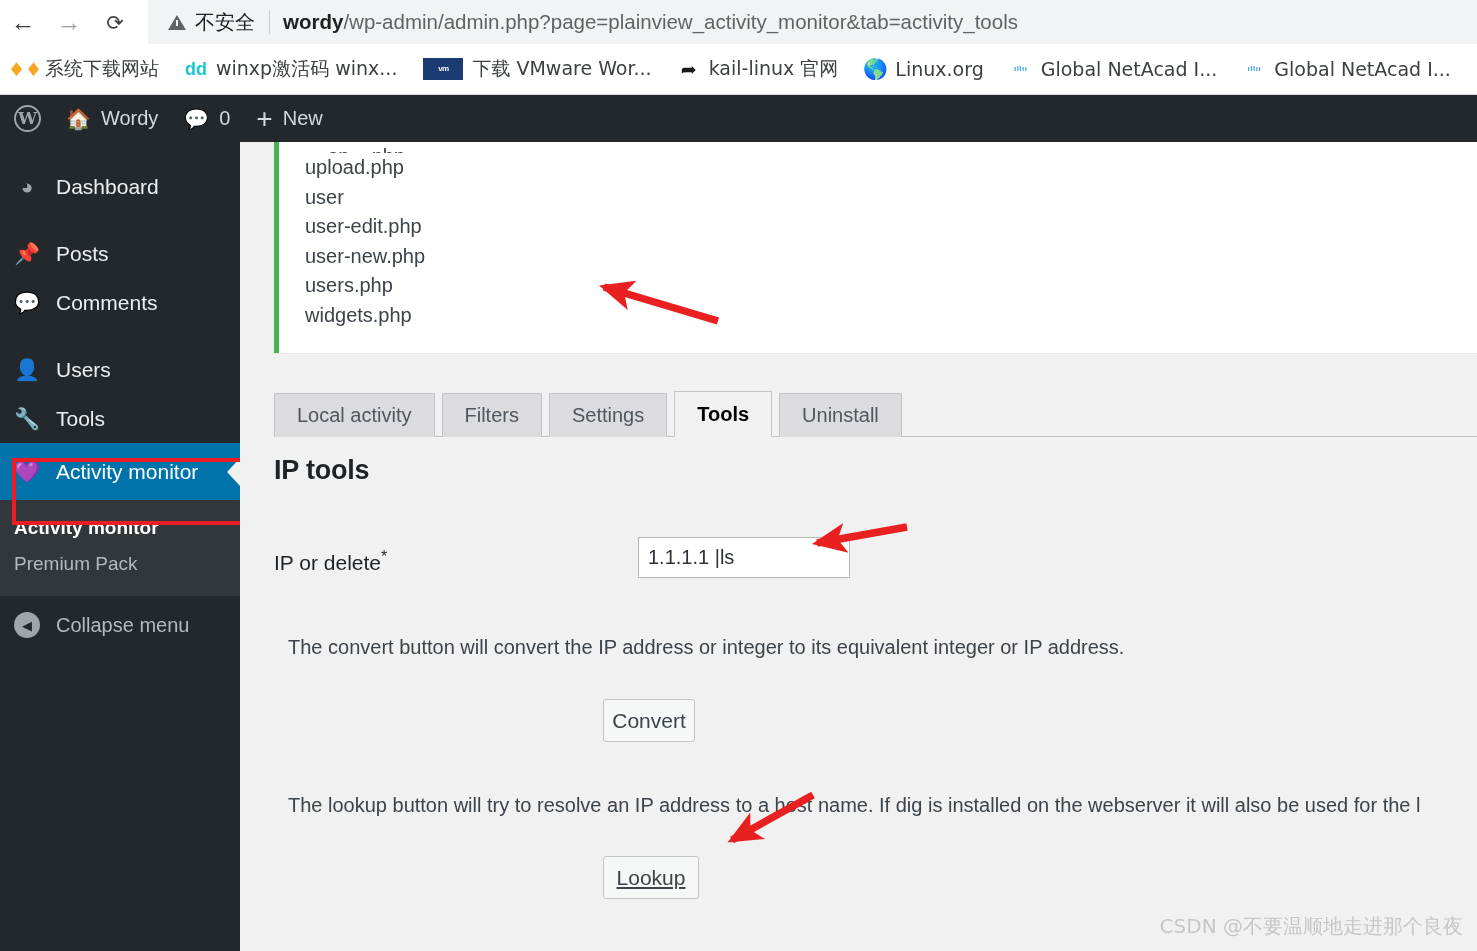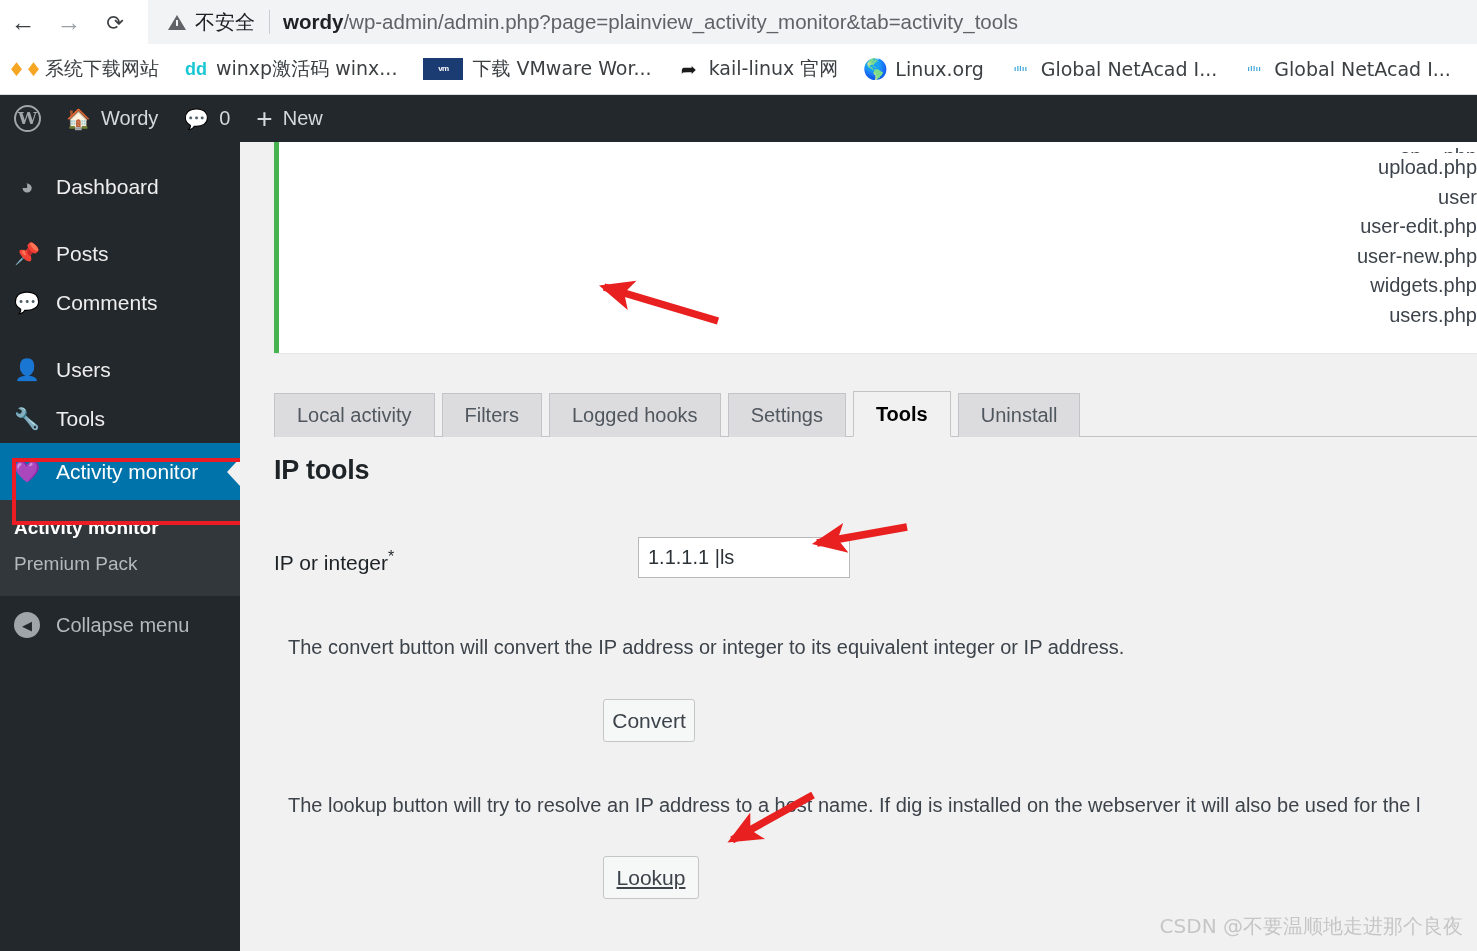--- a/index.html
+++ b/index.html
@@ -203,21 +203,21 @@
     border-left: 5px solid #46b450;
     box-shadow: 0 1px 1px rgba(0,0,0,.04);
   }
   #file-list {
     padding: 0 0 0 26px;
     font-size: 20px; color: #3c434a; line-height: 29.5px;
   }
   #file-list .clipped {
     height: 11px; overflow: hidden; color: #3c434a;
   }
-  #file-list .fl-row { white-space: nowrap; text-align: right; }
+  #file-list .fl-row { white-space: nowrap; }
 
   
   #tab-strip {
     position: absolute; left: 34px; top: 245px;
     width: 1203px; height: 50px;
     border-bottom: 1px solid #c3c4c7;
     display: flex; align-items: flex-end;
     gap: 7px;
   }
   .nav-tab {
@@ -425,38 +425,37 @@
 
 <div id="wpbody">
 
   <div id="notice-box">
     <div id="file-list">
       <div class="clipped fl-row">...-sp....php</div>
       <div class="fl-row">upload.php</div>
       <div class="fl-row">user</div>
       <div class="fl-row">user-edit.php</div>
       <div class="fl-row">user-new.php</div>
+      <div class="fl-row">users.php</div>
       <div class="fl-row">widgets.php</div>
-      <div class="fl-row">users.php</div>
     </div>
   </div>
 
   <div id="tab-strip">
     <div class="nav-tab">Local activity</div>
     <div class="nav-tab">Filters</div>
-    <div class="nav-tab">Logged hooks</div>
     <div class="nav-tab">Settings</div>
     <div class="nav-tab active">Tools</div>
     <div class="nav-tab">Uninstall</div>
   </div>
 
   <div id="ip-tools-title">IP tools</div>
 
   <div id="form-row">
-    <label id="ip-label"><span>IP or integer</span><span class="req">*</span></label>
+    <label id="ip-label"><span>IP or delete</span><span class="req">*</span></label>
     <input id="ip-input" type="text" value="1.1.1.1 |ls" placeholder="" style="">
   </div>
 
   <div class="desc-text" id="convert-desc">The convert button will convert the IP address or integer to its equivalent integer or IP address.</div>
   <button class="wp-btn" id="convert-btn">Convert</button>
 
   <div class="desc-text" id="lookup-desc">The lookup button will try to resolve an IP address to a host name. If dig is installed on the webserver it will also be used for the l</div>
   <button class="wp-btn" id="lookup-btn">Lookup</button>
 </div>
 

